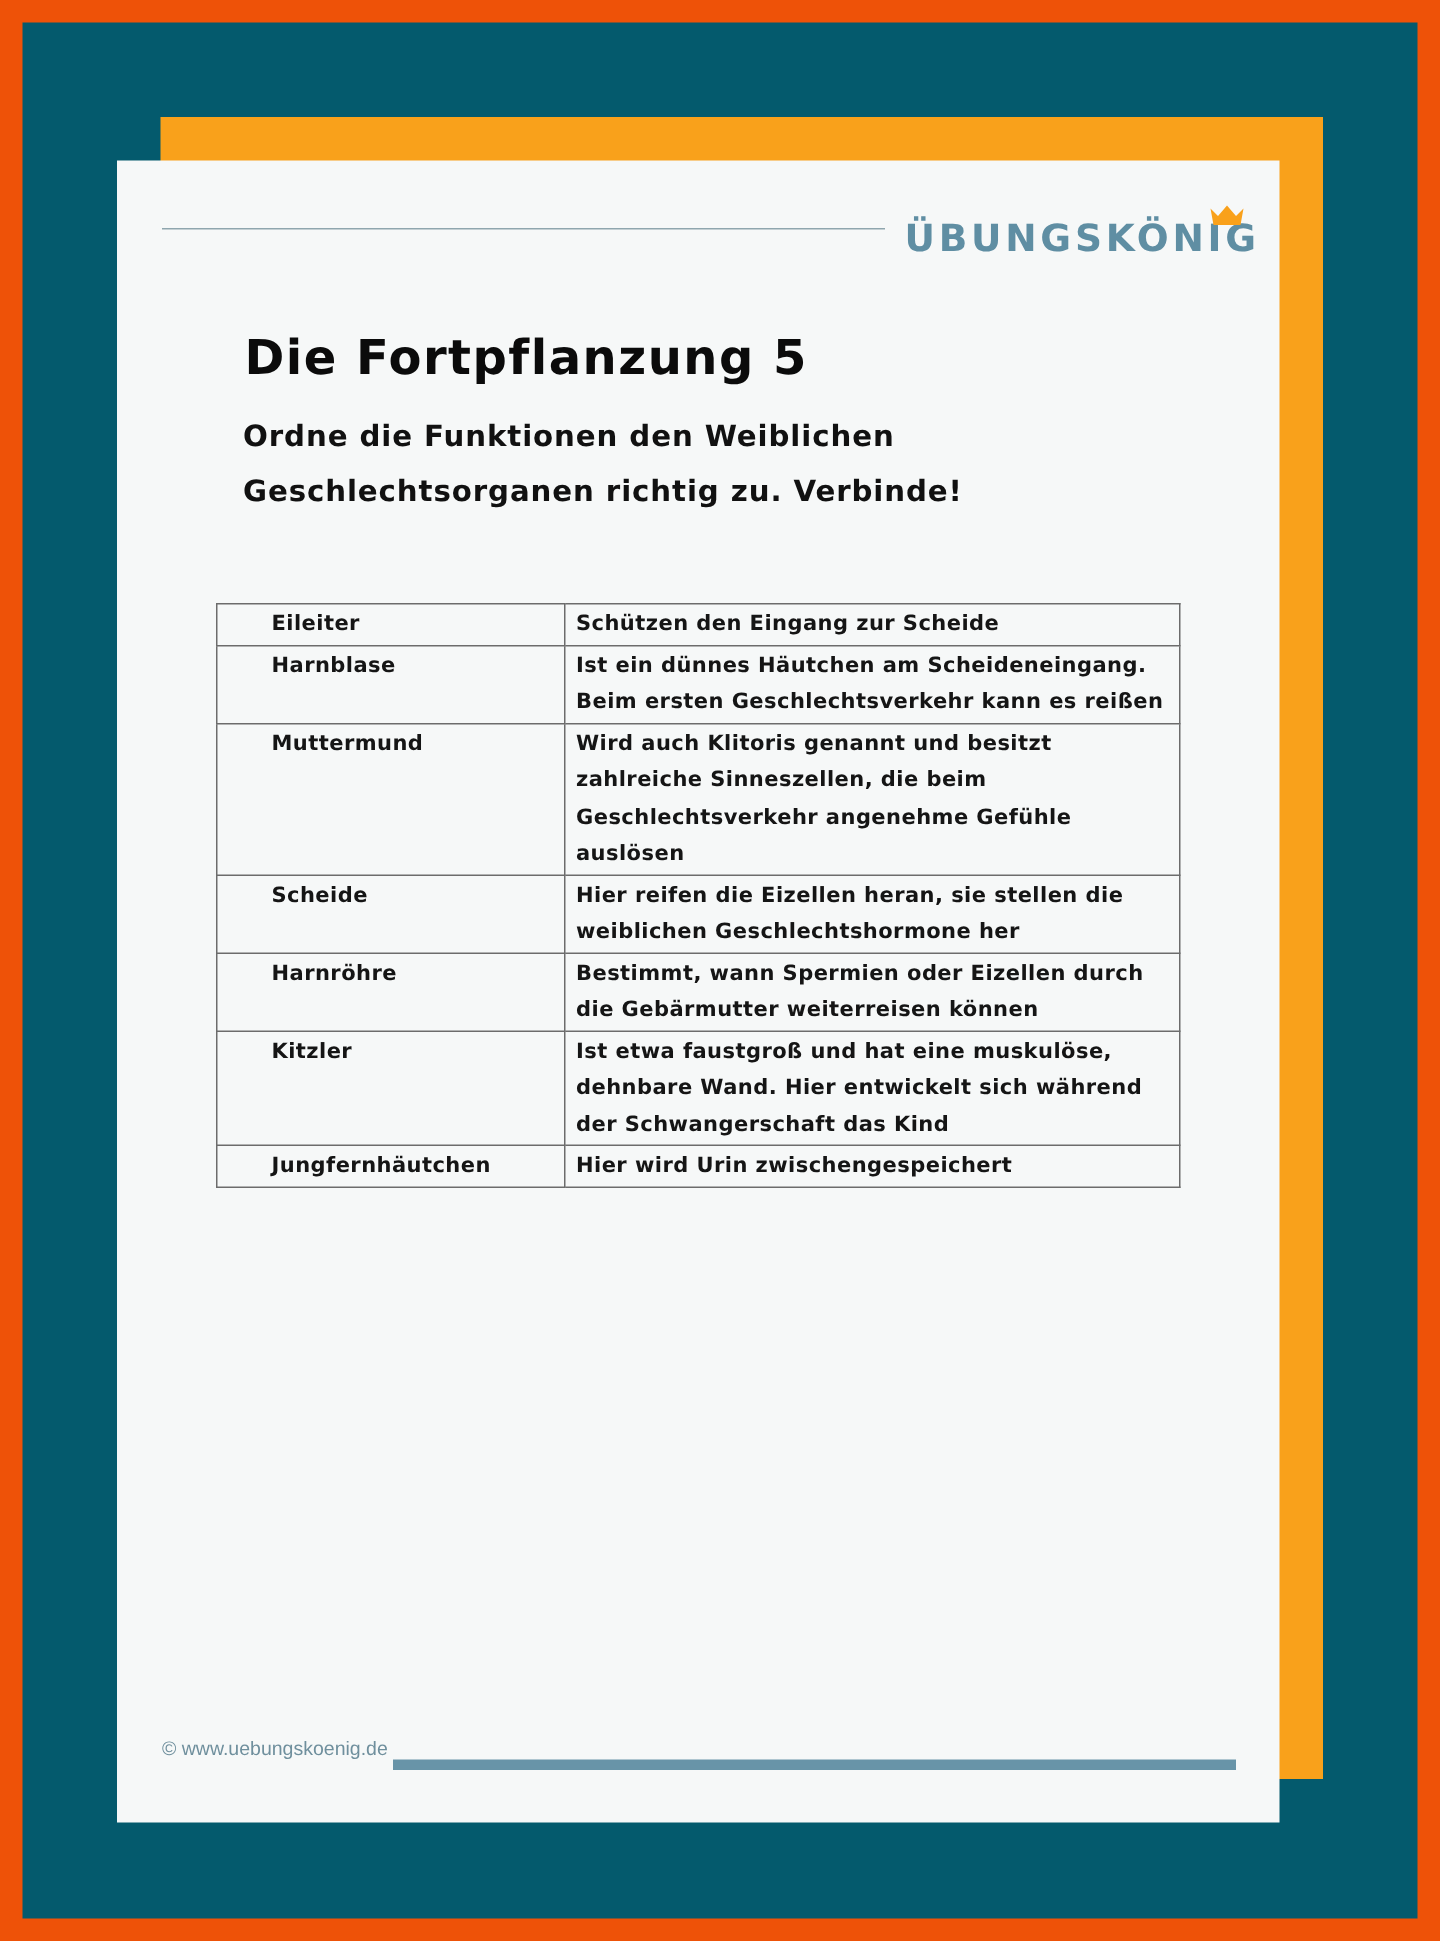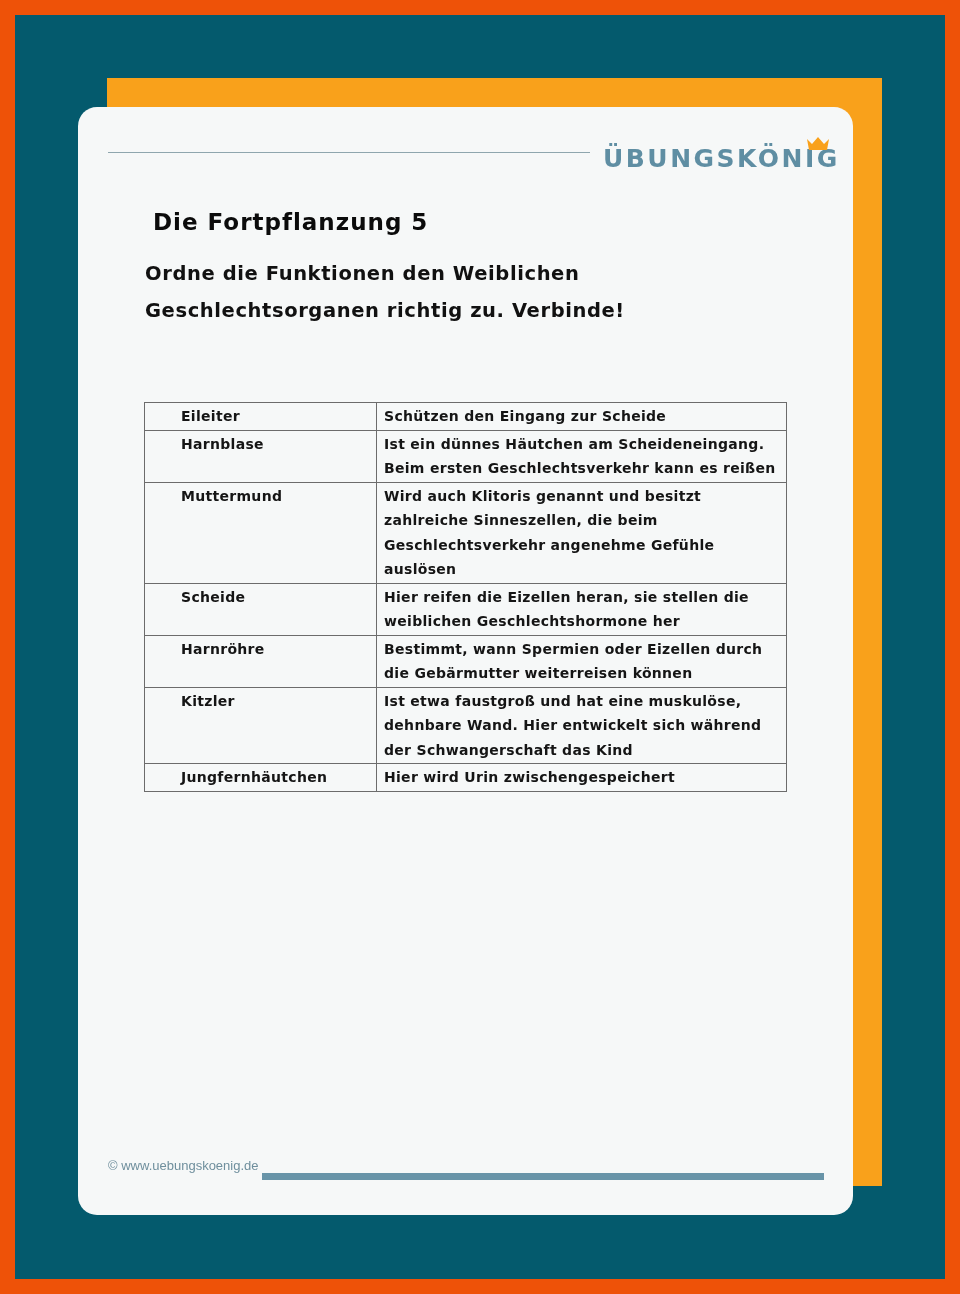--- a/index.html
+++ b/index.html
@@ -12,41 +12,40 @@
       position: absolute; left: 15px; top: 15px; width: 930px; height: 1264px;
       background: #045a6d;
     }
     .orange-block {
       position: absolute; left: 107px; top: 78px; width: 775px; height: 1108px;
       background: #f9a11b;
     }
     .page {
       position: absolute; left: 78px; top: 107px; width: 775px; height: 1108px;
       background: #f6f8f8;
-      border-radius: 19px;
     }
     .top-rule {
       position: absolute; left: 30px; top: 45px; width: 482px; height: 1px;
       background: #8fa6ae;
     }
     .logo {
       position: absolute; left: 525px; top: 37px;
       font-family: "DejaVu Sans", sans-serif; font-weight: bold;
       font-size: 25px; letter-spacing: 2.5px; color: #5f8ea3;
     }
     .crown {
       position: absolute; left: 728px; top: 28px; width: 24px; height: 16px;
     }
     .title {
-      position: absolute; left: 67px; top: 94px; margin: 8px;
+      position: absolute; left: 67px; top: 94px; margin: 18px;
       font-family: "DejaVu Sans", sans-serif; font-weight: bold;
-      font-size: 23px; color: #0b0b0b; letter-spacing: 1px;
+      font-size: 32px; color: #0b0b0b; letter-spacing: 1px;
     }
     .subtitle {
-      position: absolute; left: 67px; top: 148px; width: 560px; margin: 0;
+      position: absolute; left: 67px; top: 148px; width: 560px; margin: 17px;
       font-family: "DejaVu Sans", sans-serif; font-weight: bold;
       font-size: 19.5px; line-height: 37px; color: #111; letter-spacing: 0.6px;
     }
     table.matching {
       position: absolute; left: 66px; top: 295px; width: 643px;
       border-collapse: collapse;
       font-family: "DejaVu Sans", sans-serif; font-weight: bold;
       font-size: 14px; color: #151515; letter-spacing: 0.3px;
     }
     table.matching td {

